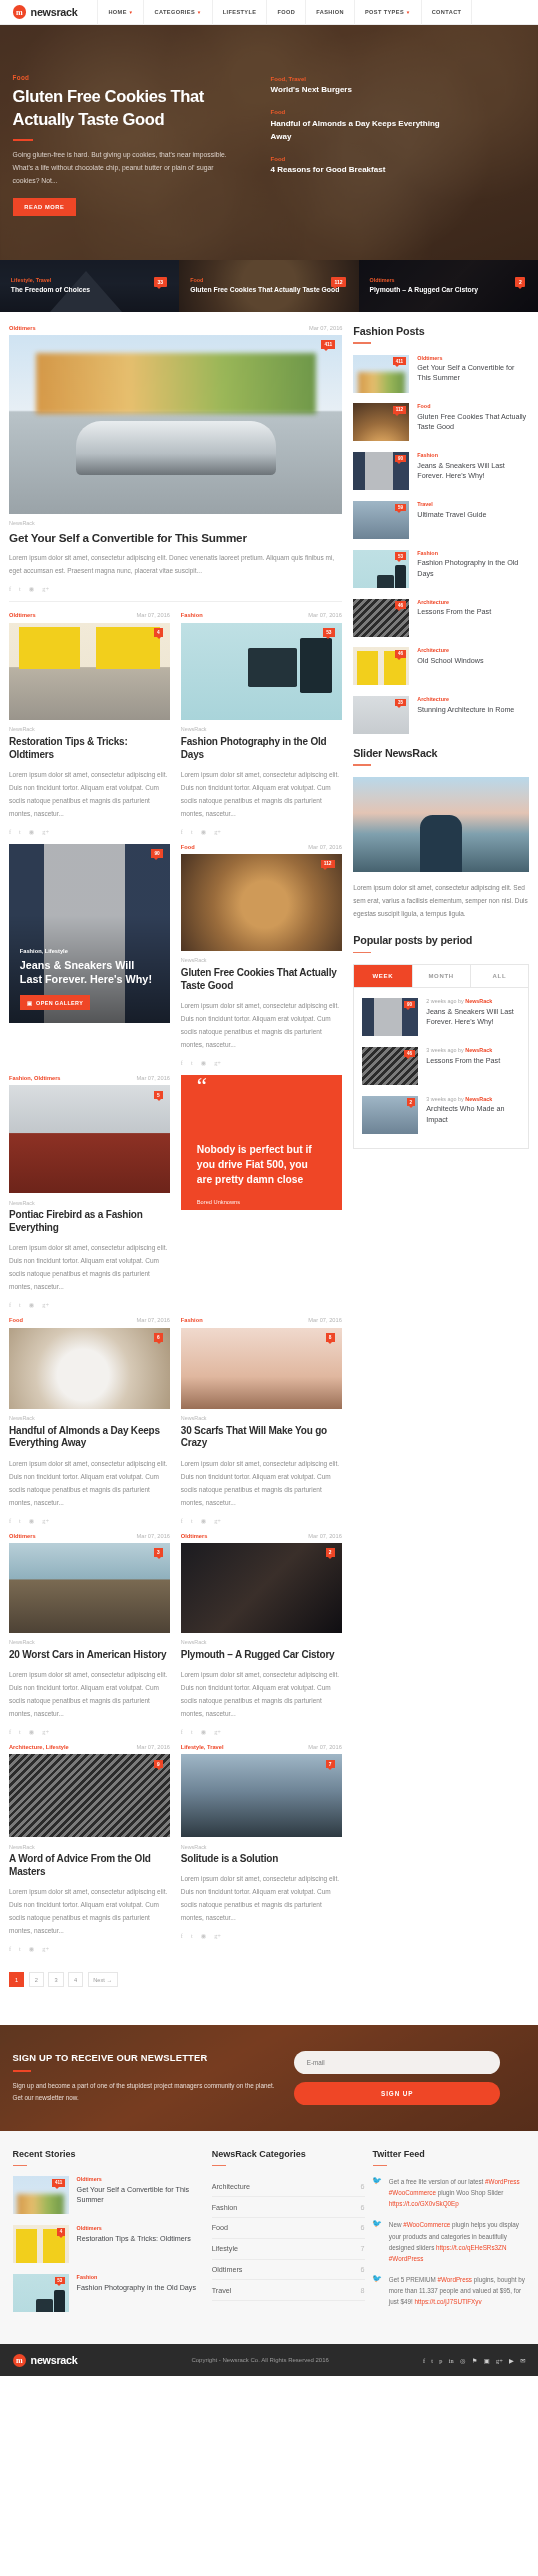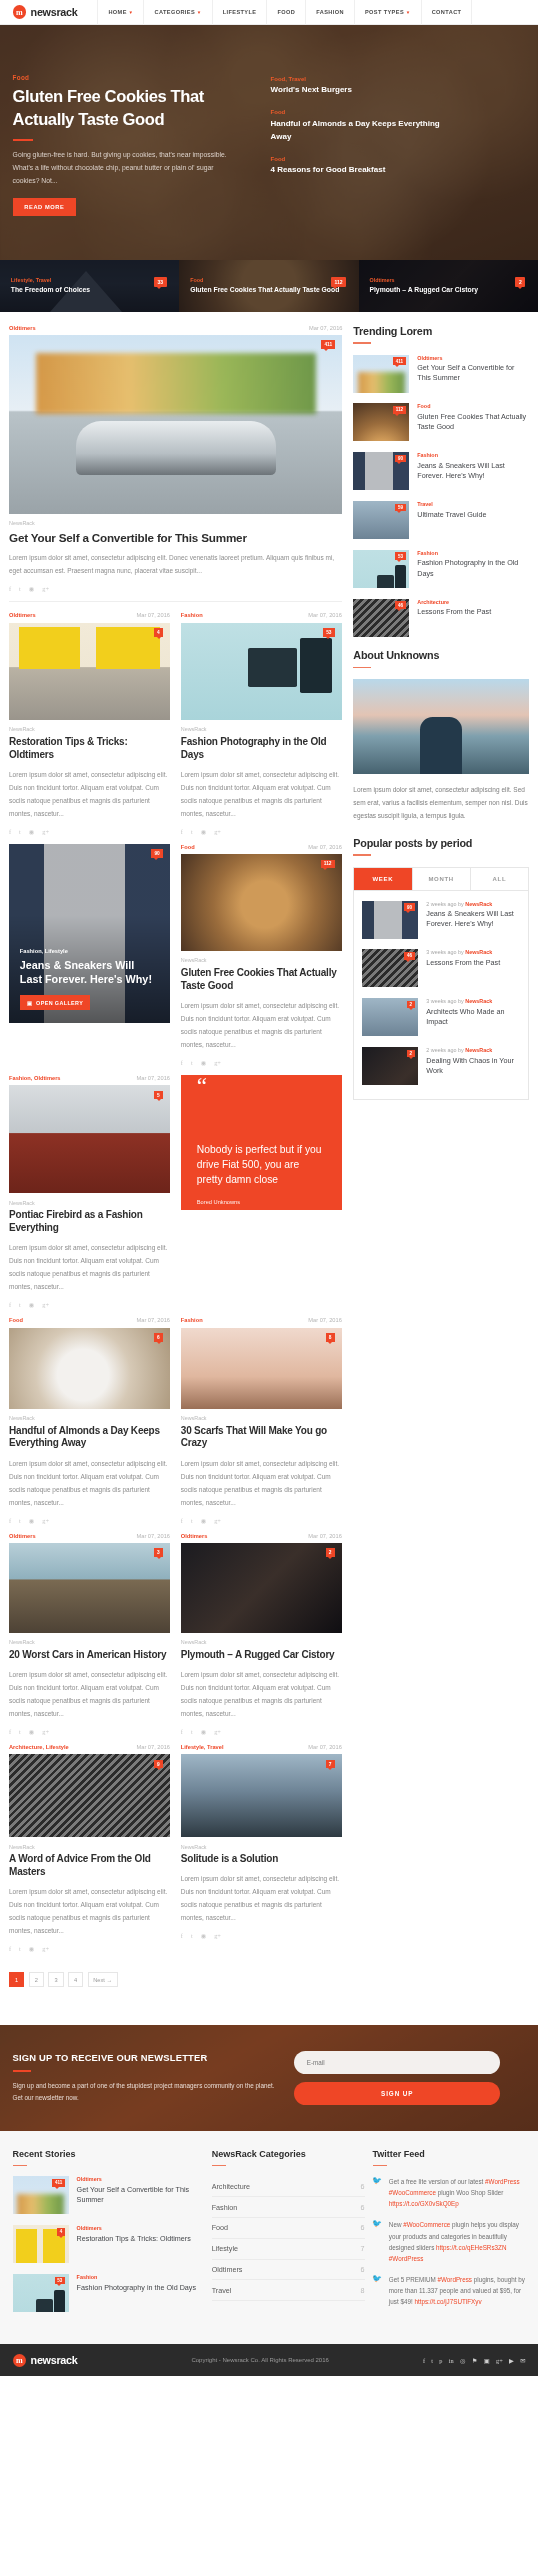--- a/index.html
+++ b/index.html
@@ -167,21 +167,21 @@
   .ph-word { height: 83px; background: repeating-linear-gradient(135deg,#2b2b2b 0 2.7px,#7a7a7a 2.7px 5.4px); }
   .ph-about { height: 95px; background: linear-gradient(180deg,#b9d8ea 0%,#e3c4b4 38%,#7fa0ae 60%,#46626f 100%); position:relative;}
   .ph-about::after { content:""; position:absolute; left:38%; top:40%; width:24%; height:60%; background:#23394a; border-radius:12.6px 12.6px 0 0;}
 
   
   .quote {
     background: #ef4626; color: #fff; padding: 23px 16px;
     height: 135px; display: flex; flex-direction: column; justify-content: center;
   }
   .quote-mark { font-size: 23px; font-family: "Liberation Serif", serif; line-height: .6; margin-bottom: 7.2px; }
-  .quote-txt { font-size: 10.3px; font-weight: normal; line-height: 1.45; margin-top: 42px; }
+  .quote-txt { font-size: 10.3px; font-weight: bold; line-height: 1.45; margin-top: 42px; }
   .quote-by { font-size: 5.7px; margin-top: 10.8px; opacity: .9; }
 
   
   .ovcard { position: relative; height: 179px; overflow: hidden; }
   .ovcard .sc { position: absolute; inset: 0; background: linear-gradient(180deg, rgba(0,0,0,.05) 40%, rgba(0,0,0,.55) 100%); }
   .ovcard .body { position: absolute; left: 10.8px; bottom: 12.6px; right: 10.8px; z-index: 3; }
   .ov-cat { color: #fff; font-size: 5.7px; font-weight: bold; margin-bottom: 4.5px; }
   .ov-title { color: #fff; font-size: 10.8px; font-weight: bold; line-height: 1.3; }
   .ov-btn {
     display: inline-flex; align-items: center; gap: 3.6px; margin-top: 9px;
@@ -603,21 +603,21 @@
     <div class="pager" id="pager">
         <a class="pg active">1</a>
         <a class="pg">2</a>
         <a class="pg">3</a>
         <a class="pg">4</a>
         <a class="pg">Next →</a>
       </div>
   </div>
 
   <aside class="col-side">
-    <div class="side-h">Trending Lorem</div>
+    <div class="side-h">Fashion Posts</div>
     <div class="side-rule"></div>
     <div id="trending">
         <div class="tp">
           <div class="tp-th">
             <span class="tp-b">411</span>
             <div class="ph ph-conv"></div>
           </div>
           <div>
             <div class="tp-cat">Oldtimers</div>
             <div class="tp-t">Get Your Self a Convertible for This Summer</div>
@@ -666,23 +666,43 @@
         <div class="tp">
           <div class="tp-th">
             <span class="tp-b">46</span>
             <div class="ph ph-word"></div>
           </div>
           <div>
             <div class="tp-cat">Architecture</div>
             <div class="tp-t">Lessons From the Past</div>
           </div>
         </div>
-      </div>
-
-    <div class="side-h" style="margin-top:12.6px">About Unknowns</div>
+        <div class="tp">
+          <div class="tp-th">
+            <span class="tp-b">46</span>
+            <div class="ph ph-yellow"></div>
+          </div>
+          <div>
+            <div class="tp-cat">Architecture</div>
+            <div class="tp-t">Old School Windows</div>
+          </div>
+        </div>
+        <div class="tp">
+          <div class="tp-th">
+            <span class="tp-b">35</span>
+            <div class="ph ph-firebird"></div>
+          </div>
+          <div>
+            <div class="tp-cat">Architecture</div>
+            <div class="tp-t">Stunning Architecture in Rome</div>
+          </div>
+        </div>
+      </div>
+
+    <div class="side-h" style="margin-top:12.6px">Slider NewsRack</div>
     <div class="side-rule"></div>
     <div class="ph ph-about"></div>
     <p class="about-txt">Lorem ipsum dolor sit amet, consectetur adipiscing elit. Sed sem erat, varius a facilisis elementum, semper non nisl. Duis egestas suscipit ligula, a tempus ligula.</p>
 
     <div class="side-h" style="margin-top:14.4px">Popular posts by period</div>
     <div class="side-rule"></div>
     <div class="tabs" id="tabs">
         <a class="tab active">WEEK</a>
         <a class="tab">MONTH</a>
         <a class="tab">ALL</a>
@@ -709,30 +729,20 @@
           </div>
         </div>
         <div class="tp">
           <div class="tp-th">
             <span class="tp-b">2</span>
             <div class="ph ph-sol"></div>
           </div>
           <div>
             <div class="tp-meta">3 weeks ago by <b>NewsRack</b></div>
             <div class="tp-t">Architects Who Made an Impact</div>
-          </div>
-        </div>
-        <div class="tp">
-          <div class="tp-th">
-            <span class="tp-b">2</span>
-            <div class="ph ph-plym"></div>
-          </div>
-          <div>
-            <div class="tp-meta">2 weeks ago by <b>NewsRack</b></div>
-            <div class="tp-t">Dealing With Chaos in Your Work</div>
           </div>
         </div>
       </div>
   </aside>
 </div>
 
 <div class="news">
   <div class="news-sc"></div>
   <div class="news-l">
     <div class="news-h">SIGN UP TO RECEIVE OUR NEWSLETTER</div>

